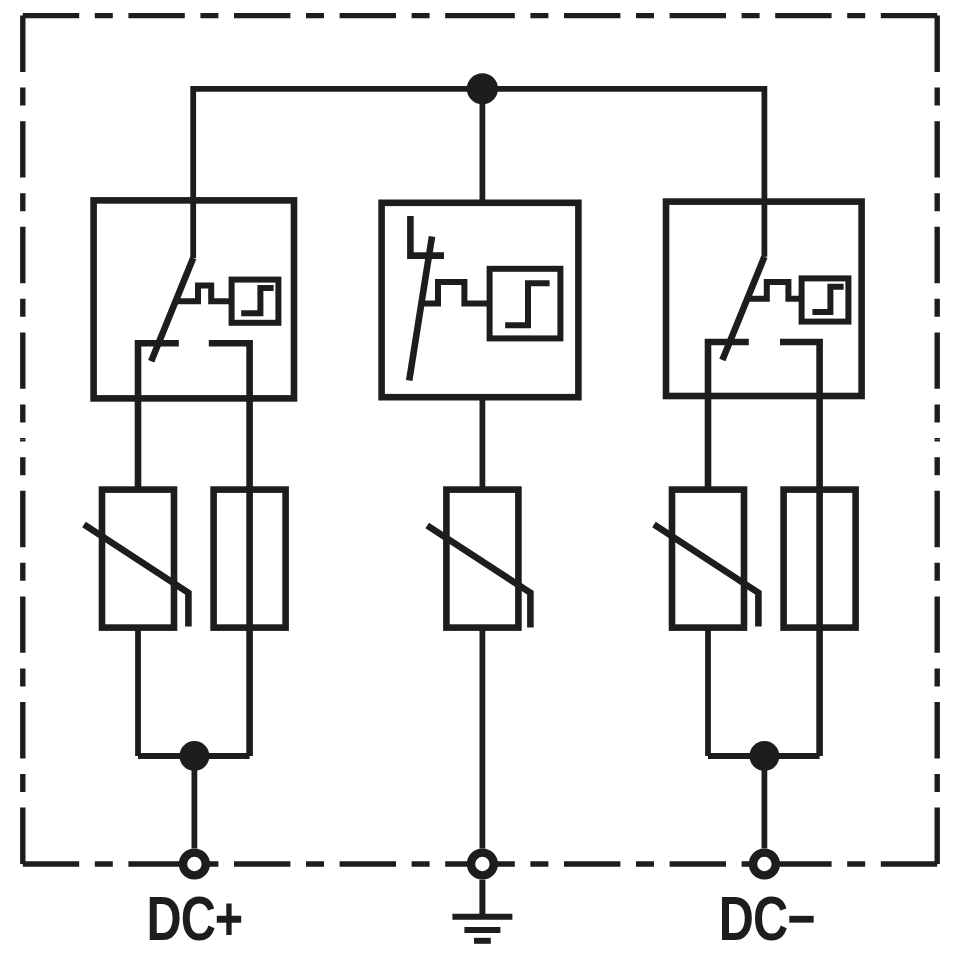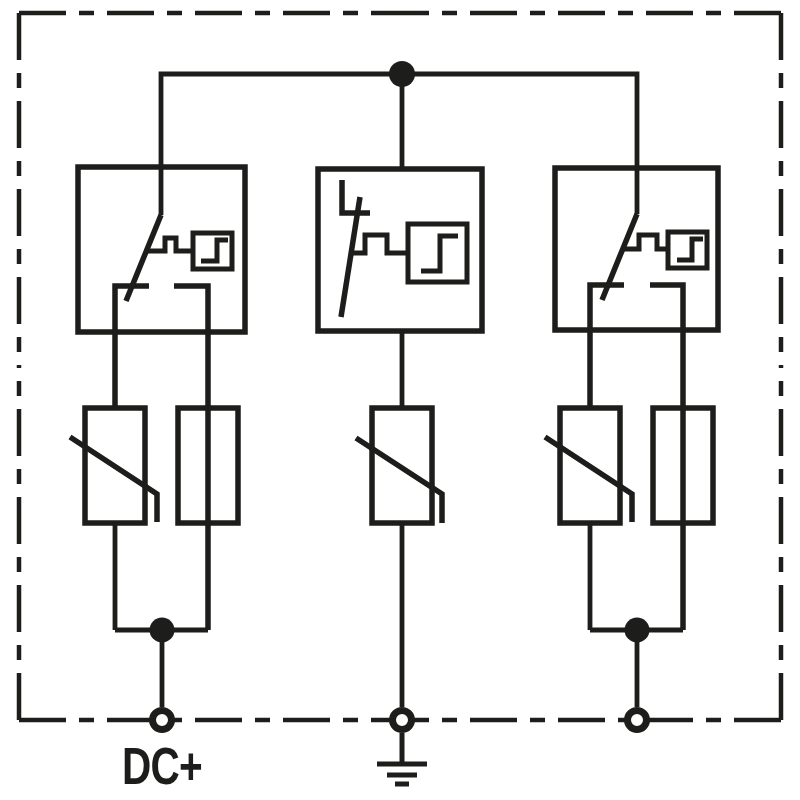--- a/index.html
+++ b/index.html
@@ -112,13 +112,16 @@
       <path class="wire" d="M590 630 H683"></path>
       <circle class="dot" cx="637" cy="630" r="12.5"></circle>
       <path class="wire" d="M637 630 V707"></path>
       <circle class="term" cx="637" cy="720" r="9.5"></circle>
     </g>
   </svg>
 
   <div class="label" style="left:162px; top:740px">
     <span class="cond">DC+</span>
   </div>
+  <div class="label" style="left:639px; top:740px">
+    <span class="cond">DC−</span>
+  </div>
 </div>
 
 </body></html>

